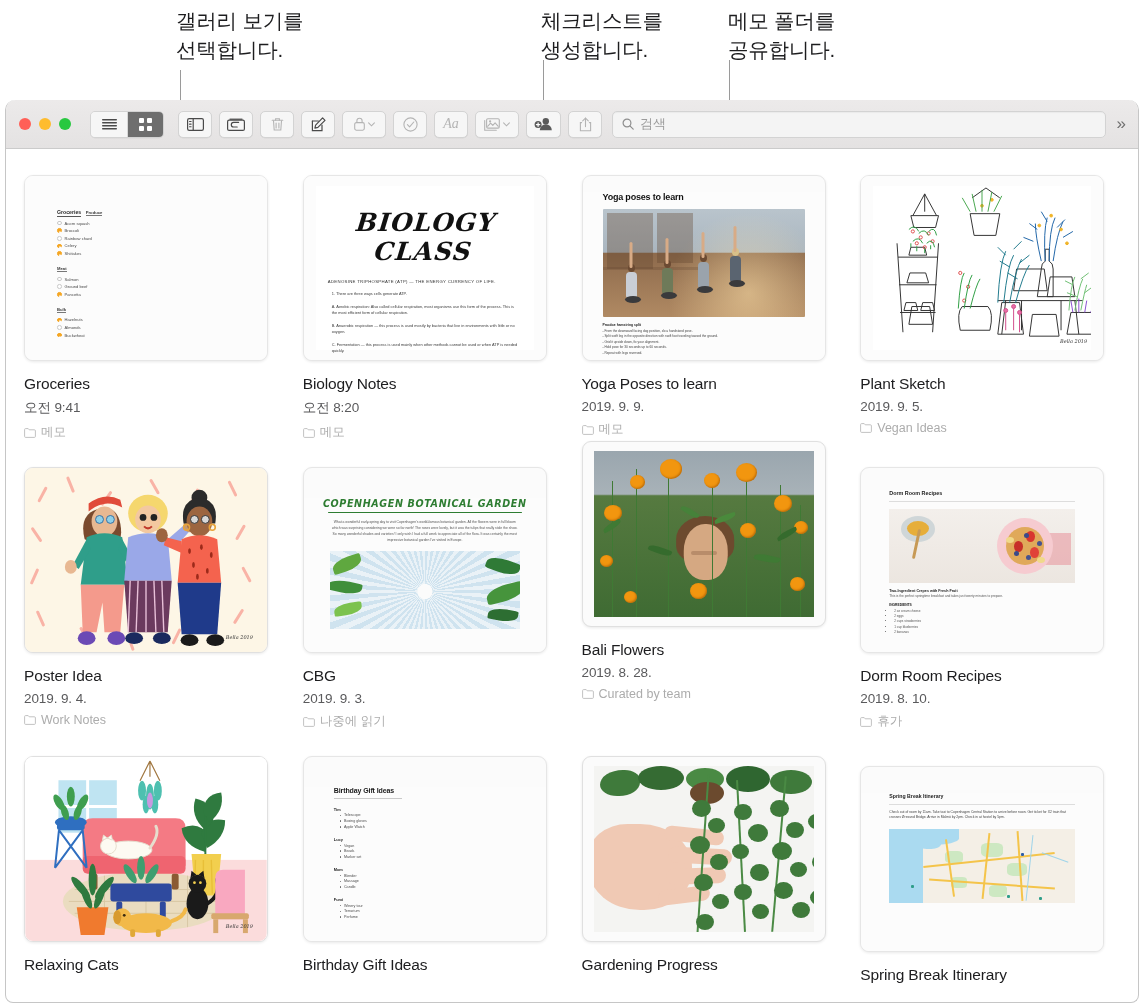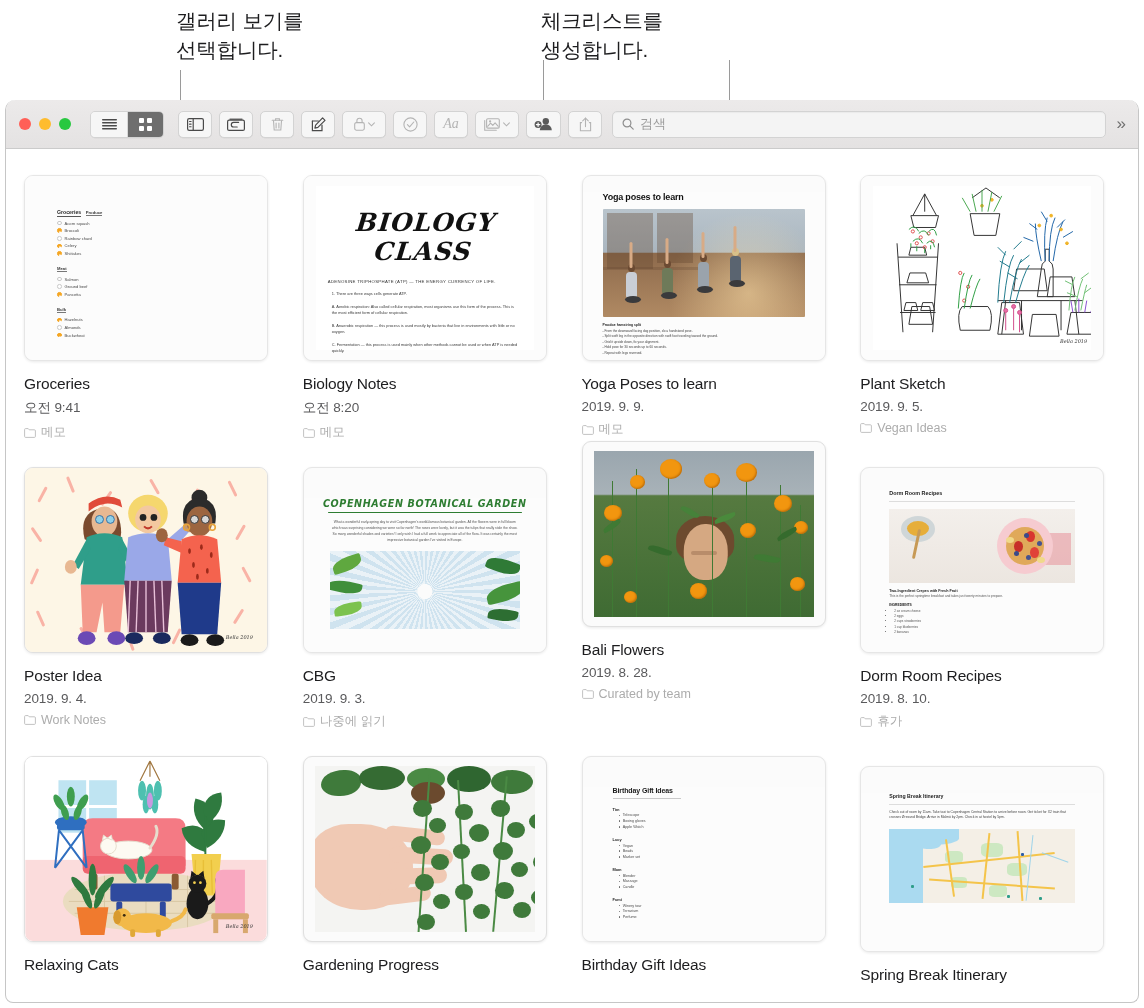--- a/index.html
+++ b/index.html
@@ -329,20 +329,24 @@
     <div>선택합니다.</div>
   </div>
   <div class="callout-line" style="left:180px; top:70px; height:38px;"></div>
 
   <div class="callout-text" style="left:541px; top:6px;">
     <div>체크리스트를</div>
     <div>생성합니다.</div>
   </div>
   <div class="callout-line" style="left:543px; top:60px; height:48px;"></div>
 
+  <div class="callout-text" style="left:728px; top:6px;">
+    <div>메모 폴더를</div>
+    <div>공유합니다.</div>
+  </div>
   <div class="callout-line" style="left:729px; top:60px; height:48px;"></div>
 </div>
 
 <div id="app-window">
 
   <div id="toolbar">
 
     <div id="traffic-lights">
       <div class="tl" style="background:#FF5F57"></div>
       <div class="tl" style="background:#FEBC2E"></div>
@@ -1049,20 +1053,74 @@
             <rect x="106" y="174" width="5" height="8" rx="2" fill="#e0a838"></rect>
             <rect x="132" y="174" width="5" height="8" rx="2" fill="#e0a838"></rect>
           </svg>
           <div class="sig" style="right:14px; bottom:12px;">Bella 2019</div>
         </div>
       </div>
       <div class="note-title">Relaxing Cats</div>
     </div>
 
     <div class="note-cell" style="margin-top:26px;">
+      <div class="thumb">
+        <div class="paper">
+          <div class="bd-title">Birthday Gift Ideas</div>
+          <div class="bd-rule"></div>
+
+          <div class="bd-sec">Tim</div>
+          <div class="bd-li">
+              <span>Telescope</span>
+            </div>
+          <div class="bd-li">
+              <span>Boxing gloves</span>
+            </div>
+          <div class="bd-li">
+              <span>Apple Watch</span>
+            </div>
+
+          <div class="bd-sec">Lucy</div>
+          <div class="bd-li">
+              <span>Vegan</span>
+            </div>
+          <div class="bd-li">
+              <span>Beads</span>
+            </div>
+          <div class="bd-li">
+              <span>Marker set</span>
+            </div>
+
+          <div class="bd-sec">Mom</div>
+          <div class="bd-li">
+              <span>Blender</span>
+            </div>
+          <div class="bd-li">
+              <span>Massage</span>
+            </div>
+          <div class="bd-li">
+              <span>Candle</span>
+            </div>
+
+          <div class="bd-sec">Fumi</div>
+          <div class="bd-li">
+              <span>Winery tour</span>
+            </div>
+          <div class="bd-li">
+              <span>Terrarium</span>
+            </div>
+          <div class="bd-li">
+              <span>Perfume</span>
+            </div>
+        </div>
+      </div>
+      <div class="note-title">Birthday Gift Ideas</div>
+    </div>
+
+    <div class="note-cell" style="margin-top:26px;">
       <div class="thumb full">
         <div class="garden">
           <div style="position:absolute; inset:0; background:#f4f4f2;"></div>
 
           <div class="pleaf" style="left:6px;   top:4px;  width:40px; height:26px; background:#3f7a3b; border-radius:60% 40% 55% 45%;"></div>
           <div class="pleaf" style="left:44px;  top:0px;  width:46px; height:24px; background:#356b33;"></div>
           <div class="pleaf" style="left:92px;  top:2px;  width:38px; height:22px; background:#4a8a44;"></div>
           <div class="pleaf" style="left:132px; top:0px;  width:44px; height:26px; background:#2f6630;"></div>
           <div class="pleaf" style="left:176px; top:4px;  width:42px; height:24px; background:#3f7a3b;"></div>
           <div style="position:absolute; left:96px; top:16px; width:34px; height:22px; background:#6b4a2e; border-radius:50%;"></div>
@@ -1094,74 +1152,20 @@
           <div class="pleaf" style="left:178px; top:76px;  width:20px; height:18px;"></div>
           <div class="pleaf" style="left:196px; top:96px;  width:17px; height:15px;"></div>
           <div class="pleaf" style="left:180px; top:116px; width:19px; height:17px;"></div>
           <div class="pleaf" style="left:198px; top:136px; width:18px; height:16px;"></div>
           <div class="pleaf" style="left:214px; top:48px;  width:17px; height:15px;"></div>
           <div class="pleaf" style="left:218px; top:88px;  width:18px; height:16px;"></div>
           <div class="pleaf" style="left:216px; top:124px; width:17px; height:15px;"></div>
         </div>
       </div>
       <div class="note-title">Gardening Progress</div>
-    </div>
-
-    <div class="note-cell" style="margin-top:26px;">
-      <div class="thumb">
-        <div class="paper">
-          <div class="bd-title">Birthday Gift Ideas</div>
-          <div class="bd-rule"></div>
-
-          <div class="bd-sec">Tim</div>
-          <div class="bd-li">
-              <span>Telescope</span>
-            </div>
-          <div class="bd-li">
-              <span>Boxing gloves</span>
-            </div>
-          <div class="bd-li">
-              <span>Apple Watch</span>
-            </div>
-
-          <div class="bd-sec">Lucy</div>
-          <div class="bd-li">
-              <span>Vegan</span>
-            </div>
-          <div class="bd-li">
-              <span>Beads</span>
-            </div>
-          <div class="bd-li">
-              <span>Marker set</span>
-            </div>
-
-          <div class="bd-sec">Mom</div>
-          <div class="bd-li">
-              <span>Blender</span>
-            </div>
-          <div class="bd-li">
-              <span>Massage</span>
-            </div>
-          <div class="bd-li">
-              <span>Candle</span>
-            </div>
-
-          <div class="bd-sec">Fumi</div>
-          <div class="bd-li">
-              <span>Winery tour</span>
-            </div>
-          <div class="bd-li">
-              <span>Terrarium</span>
-            </div>
-          <div class="bd-li">
-              <span>Perfume</span>
-            </div>
-        </div>
-      </div>
-      <div class="note-title">Birthday Gift Ideas</div>
     </div>
 
     <div class="note-cell" style="margin-top:36px;">
       <div class="thumb">
         <div class="paper">
           <div class="it-title">Spring Break Itinerary</div>
           <div class="it-rule"></div>
           <div class="it-p">Check out of room by 11am. Take taxi to Copenhagen Central Station to arrive before noon. Get ticket for X2 train that crosses Øresund Bridge. Arrive in Malmö by 2pm. Check in at hostel by 5pm.</div>
           <div class="it-map">
             <div class="sea" style="left:0; top:0; width:34px; height:74px;"></div>

